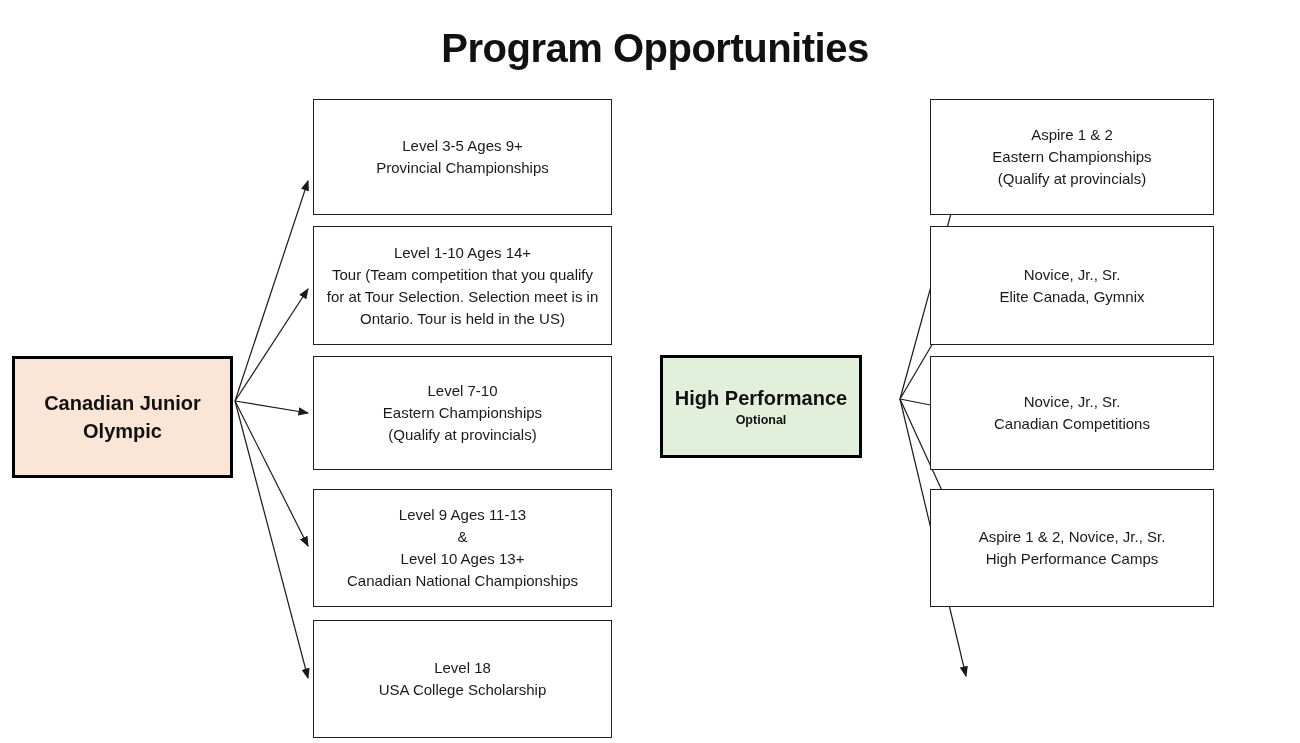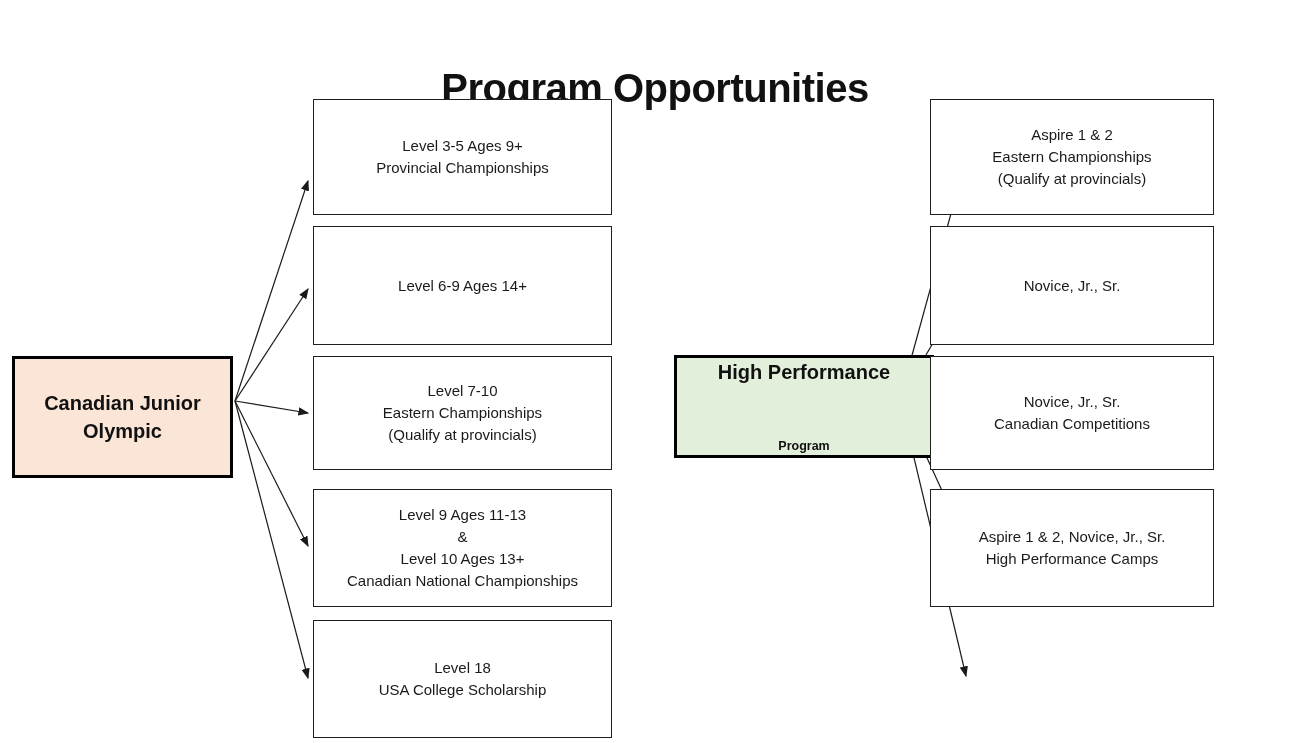--- a/index.html
+++ b/index.html
@@ -17,21 +17,20 @@
     top: 26px;
     left: 0;
     width: 100%;
     text-align: center;
     font-size: 40px;
     font-weight: bold;
     letter-spacing: -0.5px;
     color: #111111;
     padding-left: 10px;
     box-sizing: border-box;
-    margin-top: 40px;
   }
   #connector-layer {
     position: absolute;
     top: 0; left: 0;
     width: 1300px;
     height: 743px;
     pointer-events: none;
   }
   .root-box {
     position: absolute;
@@ -41,23 +40,22 @@
     flex-direction: column;
     justify-content: center;
     align-items: center;
     text-align: center;
   }
   #root-junior-olympic {
     left: 12px; top: 356px; width: 221px; height: 122px;
     background: #fbe5d6;
   }
   #root-high-performance {
-    left: 674px; top: 355px; width: 260px; height: 103px;
+    left: 660px; top: 355px; width: 202px; height: 103px;
     background: #e2efda;
-    justify-content: space-between;
   }
   .root-title {
     font-weight: bold;
     font-size: 20px;
     line-height: 28px;
     max-width: 205px;
     color: #111111;
   }
   .root-subtitle {
     font-weight: bold;
@@ -118,50 +116,52 @@
 
   <div id="root-junior-olympic" class="root-box">
     <div class="root-title">Canadian Junior Olympic</div>
   </div>
 
   <div class="leaf-box leaf-left row-1">
     <div class="leaf-line">Level 3-5 Ages 9+</div>
     <div class="leaf-line">Provincial Championships</div>
   </div>
   <div class="leaf-box leaf-left row-2">
-    <div class="leaf-line">Level 6-9 Ages 14+</div>
+    <div class="leaf-line">Level 1-10 Ages 14+</div>
+    <div class="leaf-line">Tour (Team competition that you qualify for at Tour Selection. Selection meet is in Ontario. Tour is held in the US)</div>
   </div>
   <div class="leaf-box leaf-left row-3">
     <div class="leaf-line">Level 7-10</div>
     <div class="leaf-line">Eastern Championships</div>
     <div class="leaf-line">(Qualify at provincials)</div>
   </div>
   <div class="leaf-box leaf-left row-4">
     <div class="leaf-line">Level 9 Ages 11-13</div>
     <div class="leaf-line">&amp;</div>
     <div class="leaf-line">Level 10 Ages 13+</div>
     <div class="leaf-line">Canadian National Championships</div>
   </div>
   <div class="leaf-box leaf-left row-5">
     <div class="leaf-line">Level 18</div>
     <div class="leaf-line">USA College Scholarship</div>
   </div>
 
   <div id="root-high-performance" class="root-box">
     <div class="root-title">High Performance</div>
-    <div class="root-subtitle">Program</div>
+    <div class="root-subtitle">Optional</div>
   </div>
 
   <div class="leaf-box leaf-right row-1">
     <div class="leaf-line">Aspire 1 &amp; 2</div>
     <div class="leaf-line">Eastern Championships</div>
     <div class="leaf-line">(Qualify at provincials)</div>
   </div>
   <div class="leaf-box leaf-right row-2">
     <div class="leaf-line">Novice, Jr., Sr.</div>
+    <div class="leaf-line">Elite Canada, Gymnix</div>
   </div>
   <div class="leaf-box leaf-right row-3">
     <div class="leaf-line">Novice, Jr., Sr.</div>
     <div class="leaf-line">Canadian Competitions</div>
   </div>
   <div class="leaf-box leaf-right row-4">
     <div class="leaf-line">Aspire 1 &amp; 2, Novice, Jr., Sr.</div>
     <div class="leaf-line">High Performance Camps</div>
   </div>
 

